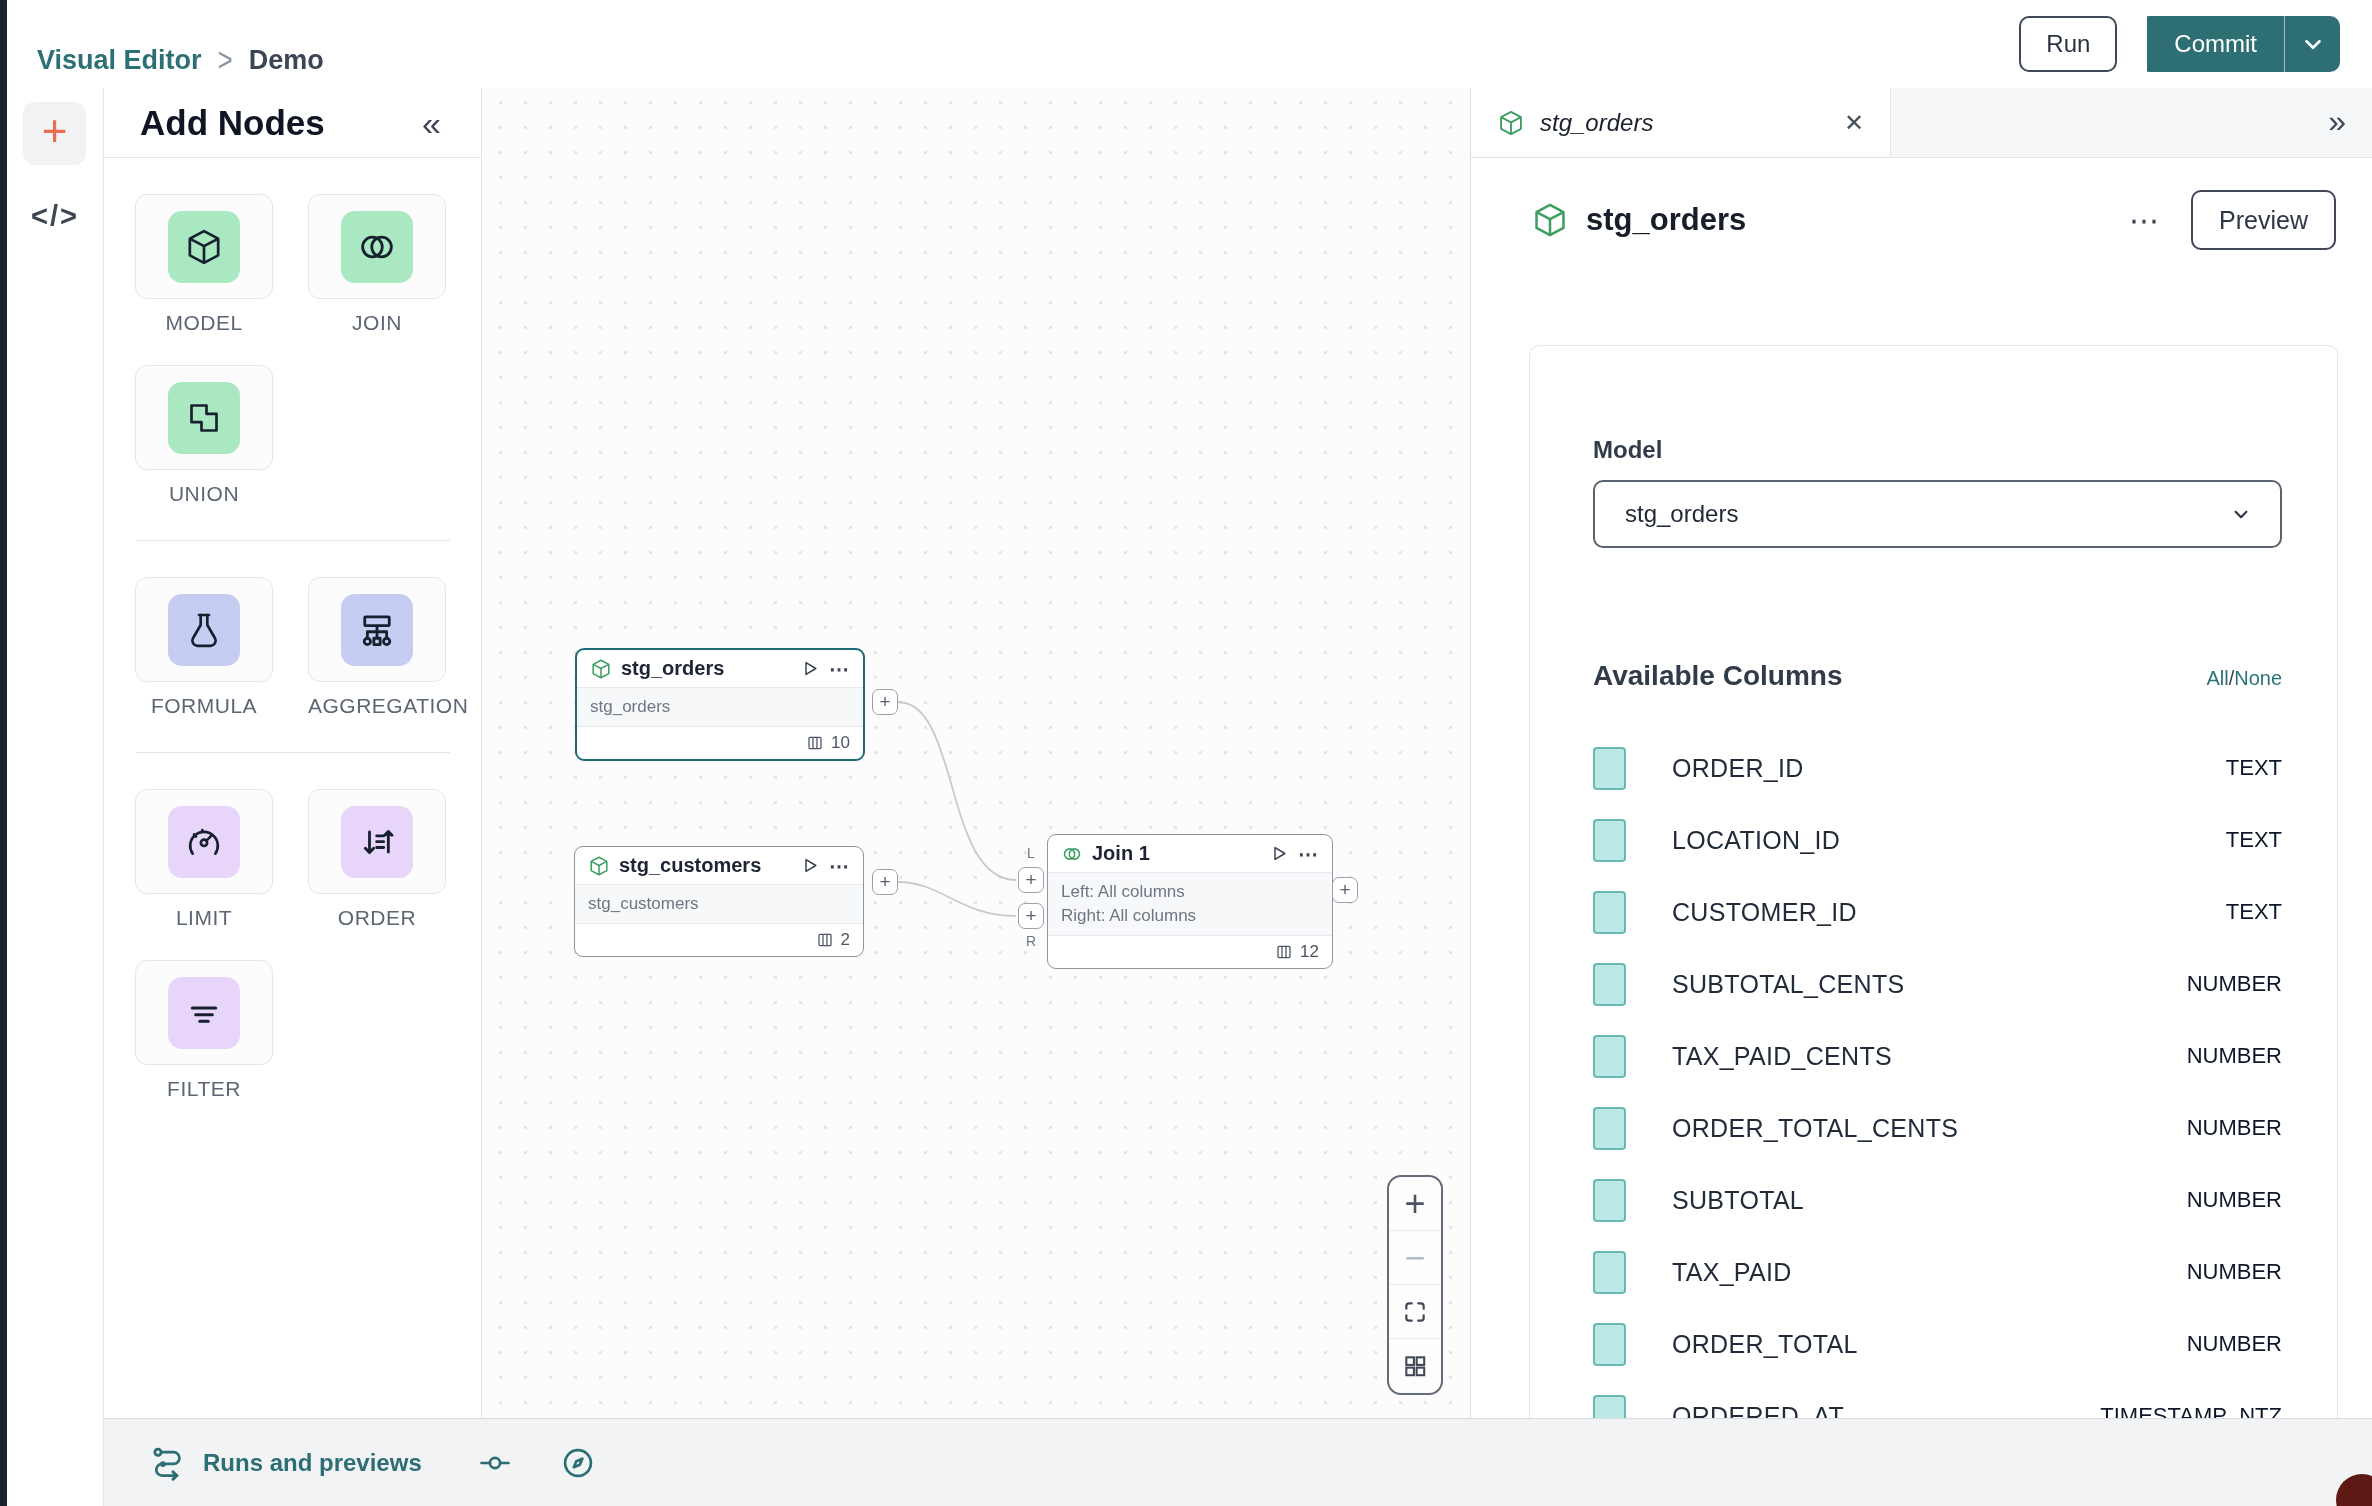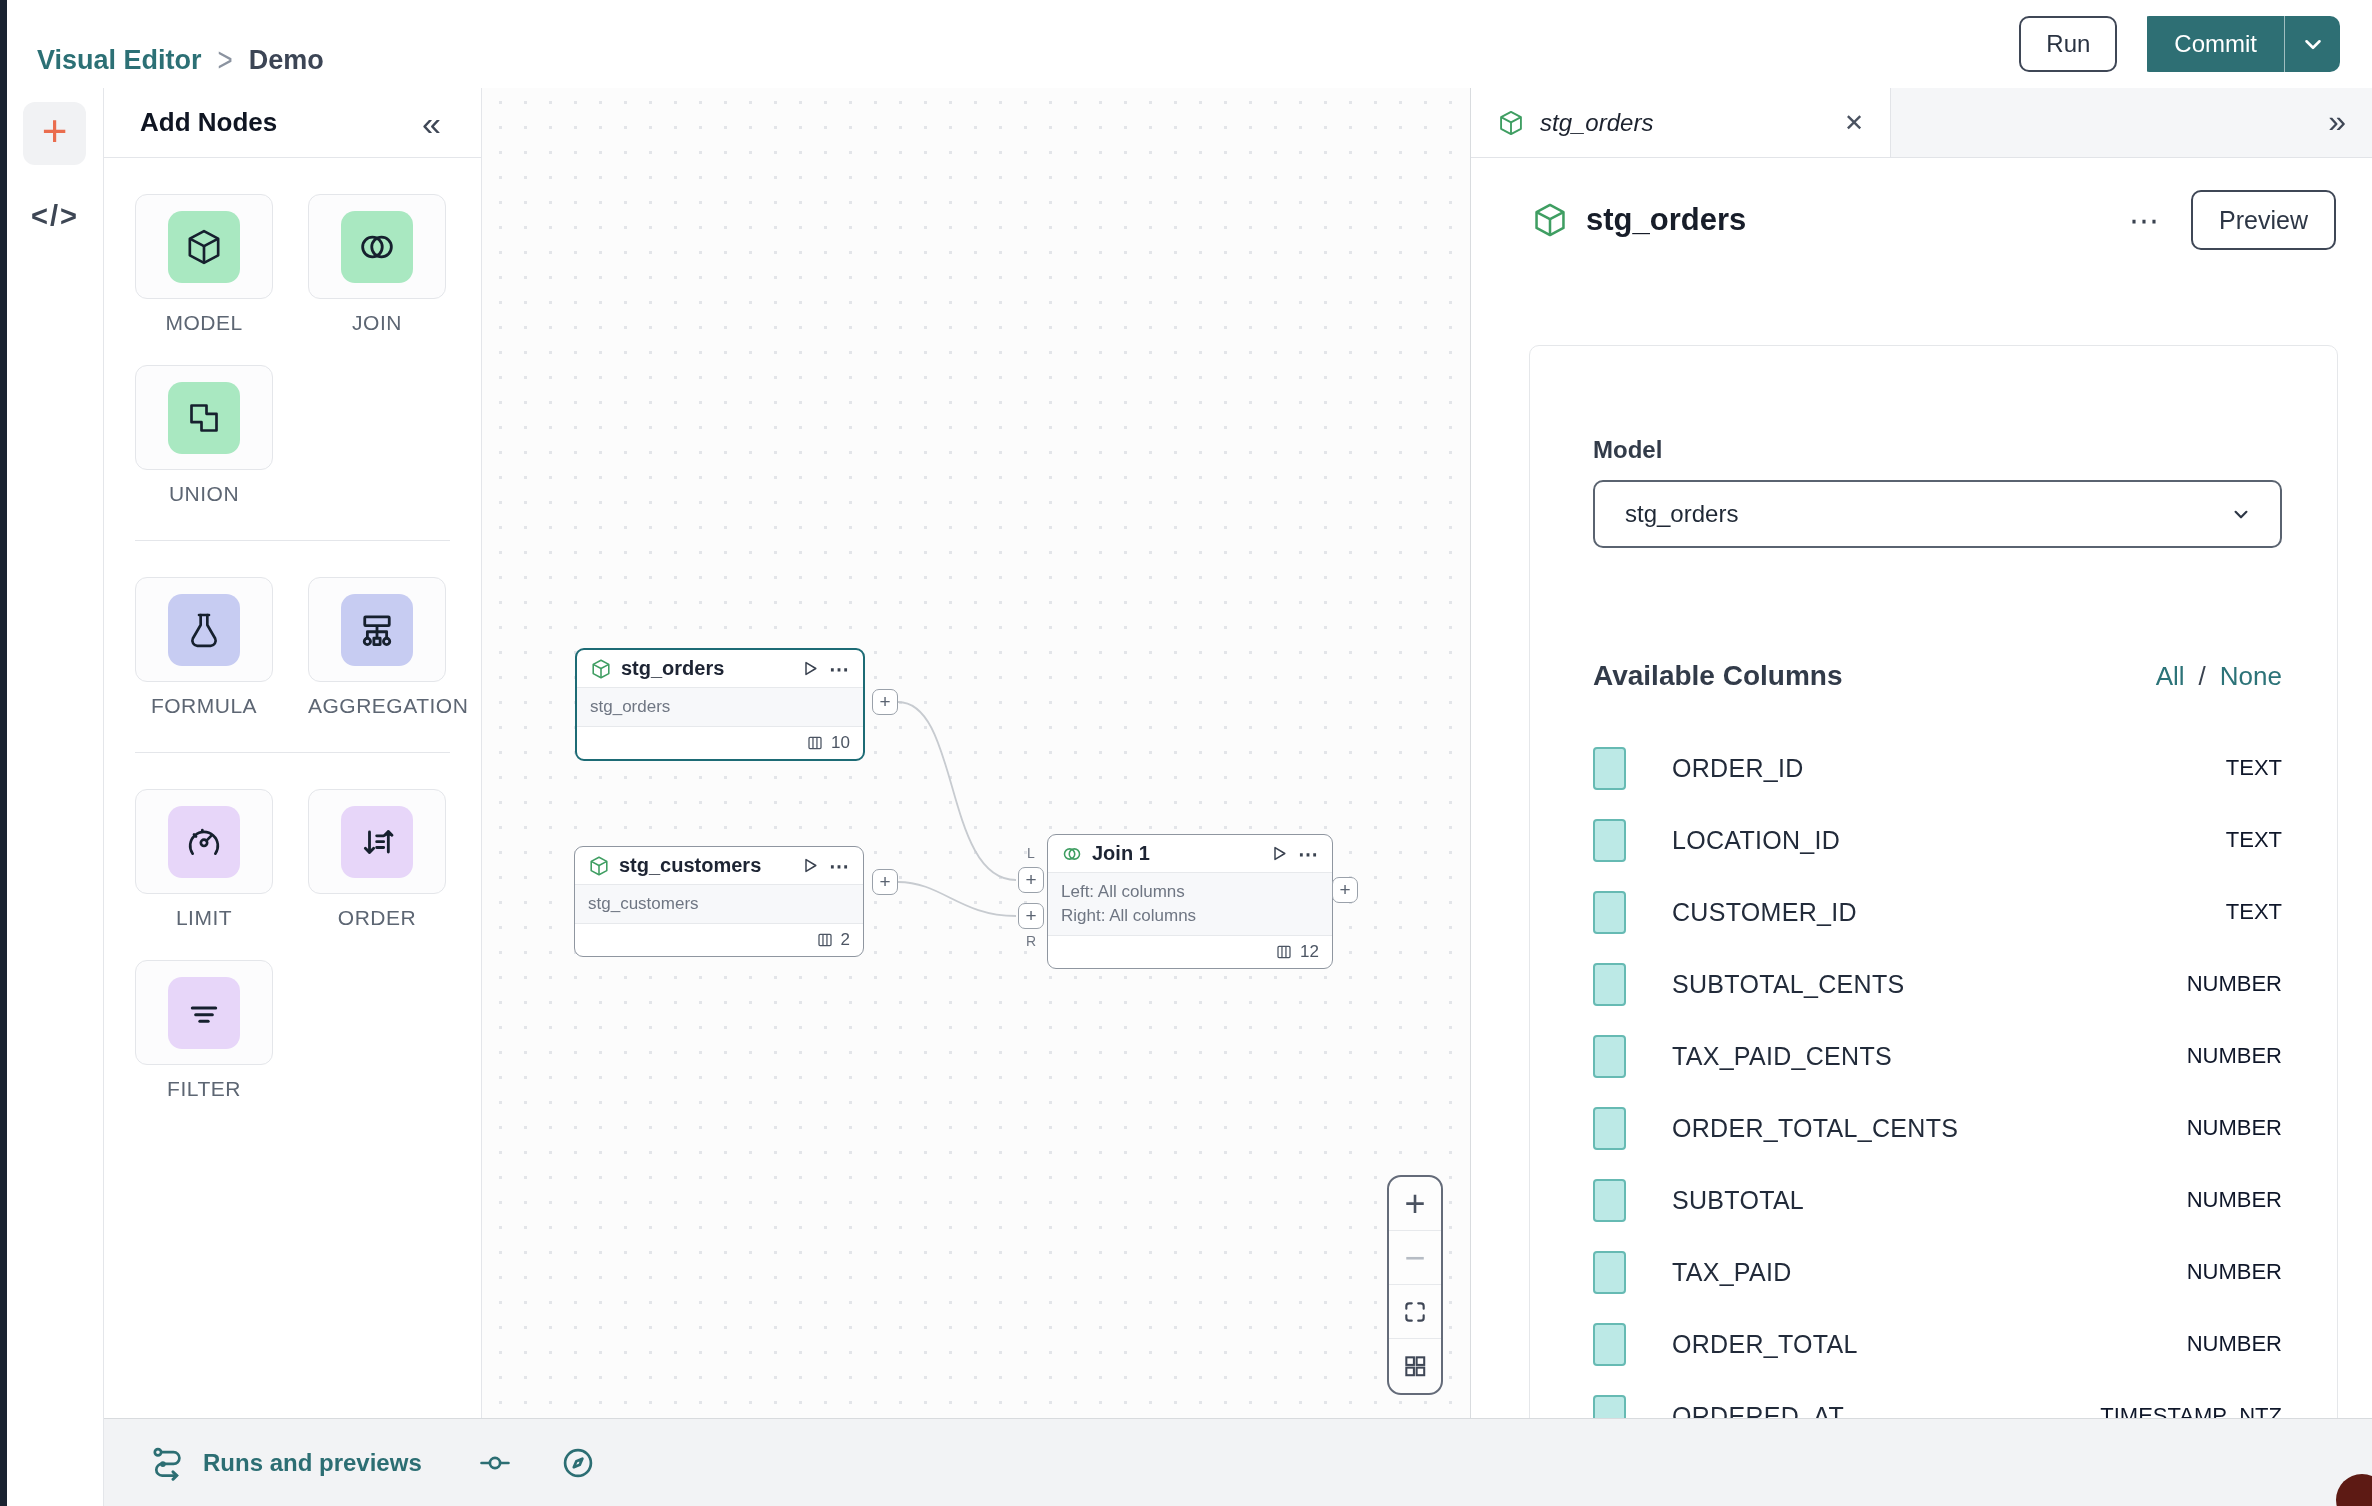--- a/index.html
+++ b/index.html
@@ -30,21 +30,21 @@
               background:#f1f2f4; color:#ea6d4e; font-size:44px; font-weight:300; line-height:58px;
               text-align:center; cursor:pointer; }
   .rail-code { position:absolute; left:0; top:112px; width:96px; text-align:center; font-size:29px;
                font-weight:700; color:#3d4654; letter-spacing:2px; cursor:pointer; }
 
   
   .addpanel { position:absolute; left:104px; top:88px; width:378px; bottom:88px; background:#fff;
               border-right:1px solid #e4e6ea; }
   .addpanel-head { height:70px; display:flex; align-items:center; padding:0 40px 0 36px;
                    border-bottom:1px solid #e4e6ea; }
-  .addpanel-head h2 { font-size:26px; font-weight:700; color:#0f1522; }
+  .addpanel-head h2 { font-size:35px; font-weight:700; color:#0f1522; }
   .collapse { margin-left:auto; font-size:34px; color:#3f4756; cursor:pointer; line-height:1; }
   .cards-grid { display:grid; grid-template-columns:138px 138px; column-gap:35px; row-gap:30px;
                 padding:36px 0 34px 31px; }
   .group-divider { height:1px; background:#e4e6ea; margin:0 31px; }
   .node-card-cell { width:138px; }
   .node-card { width:138px; height:105px; background:#fcfcfd; border:1px solid #e4e6ea; border-radius:12px;
                display:flex; align-items:center; justify-content:center; cursor:pointer; }
   .tile { width:72px; height:72px; border-radius:14px; display:flex; align-items:center; justify-content:center; }
   .tile-green  { background:#a9e8c1; }
   .tile-indigo { background:#c7ccf2; }
@@ -95,21 +95,21 @@
                  font-size:25px; color:#2d3645; font-family:inherit; cursor:pointer; }
   .insp-card { position:absolute; left:58px; top:257px; right:34px; height:1400px;
                border:1px solid #e5e7ea; border-radius:10px; padding:0 55px 0 63px; background:#fff; }
   .model-label { margin-top:90px; font-size:24px; font-weight:700; color:#323b49; }
   .model-select { margin-top:16px; height:68px; border:2px solid #5a6370; border-radius:10px;
                   display:flex; align-items:center; padding:0 26px 0 30px; cursor:pointer; background:#fff; }
   .model-select .val { font-size:24px; color:#1f2835; }
   .model-select .chev { margin-left:auto; }
   .cols-heading { margin-top:112px; display:flex; align-items:baseline; }
   .cols-heading h3 { font-size:28px; font-weight:700; color:#323b49; }
-  .selctl { margin-left:auto; font-size:26px; color:#2c7378; display:flex; gap:14px; align-items:baseline; }
+  .selctl { margin-left:auto; font-size:20px; color:#2c7378; display:flex; gap:0; align-items:baseline; }
   .selctl .slash { color:#39424f; }
   .selctl a { cursor:pointer; }
   .col-list { margin-top:40px; }
   .col-row { height:72px; display:flex; align-items:center; }
   .checkbox { width:33px; height:43px; background:#bce9e6; border:2.5px solid #66bab3; border-radius:4px;
               cursor:pointer; flex:none; }
   .col-name { margin-left:46px; font-size:25px; color:#222b3a; letter-spacing:.3px; }
   .col-type { margin-left:auto; margin-right:0px; font-size:22px; color:#0f172a; }
 
   

